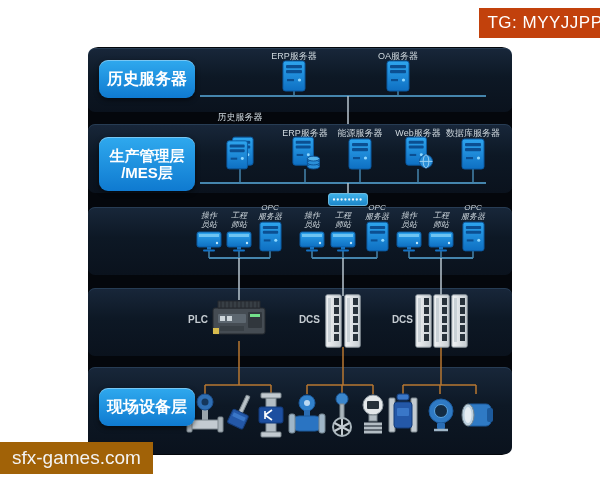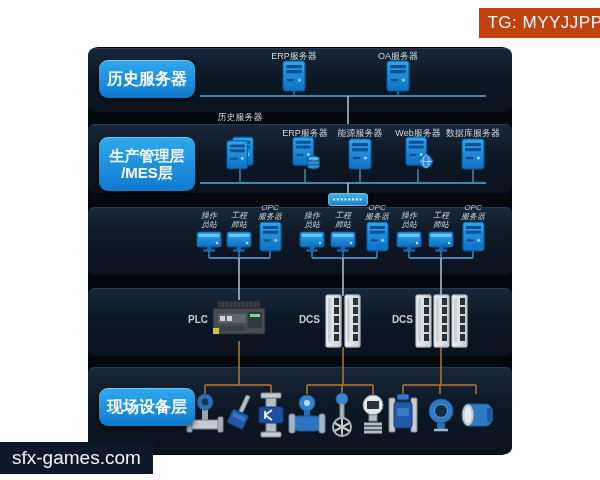--- a/index.html
+++ b/index.html
@@ -1,20 +1,20 @@
 <!DOCTYPE html>
 <html><head>
 <meta charset="utf-8">
 <style>
   html,body{margin:0;padding:0;}
   body{width:600px;height:480px;background:#ffffff;position:relative;overflow:hidden;
        font-family:"Liberation Sans","DejaVu Sans",sans-serif;}
   .tg-badge{position:absolute;left:468px;top:8px;width:132px;height:30px;background:#c2410c;
        color:#fff;font-size:17px;display:flex;align-items:center;justify-content:center;letter-spacing:.5px;margin-left:11px;}
-  .site-watermark{position:absolute;left:0;top:442px;width:153px;height:32px;background:#0f172a;
+  .site-watermark{position:absolute;left:0;top:442px;width:153px;height:32px;background:#a16207;
        color:#f3f3f3;font-size:19px;display:flex;align-items:center;padding-left:12px;box-sizing:border-box;z-index:30;}
   .diagram{position:absolute;left:88px;top:47px;width:424px;height:408px;background:#04070c;border-radius:10px;}
   .band{position:absolute;left:0;width:424px;border-radius:7px;
        background:linear-gradient(180deg,#18273a 0%,#0d1825 45%,#0a121d 100%);
        box-shadow:inset 0 1px 0 rgba(110,160,205,.18);}
   .layer-title{position:absolute;left:11px;width:96px;z-index:6;
        background:linear-gradient(180deg,#2fa9ee,#0f7ad0);border-radius:9px;color:#fff;font-weight:bold;
        display:flex;flex-direction:column;align-items:center;justify-content:center;text-align:center;
        box-shadow:0 2px 5px rgba(0,0,0,.55), inset 0 1px 0 rgba(255,255,255,.35);line-height:1.15;}
   .lines{position:absolute;left:0;top:0;z-index:3;}

